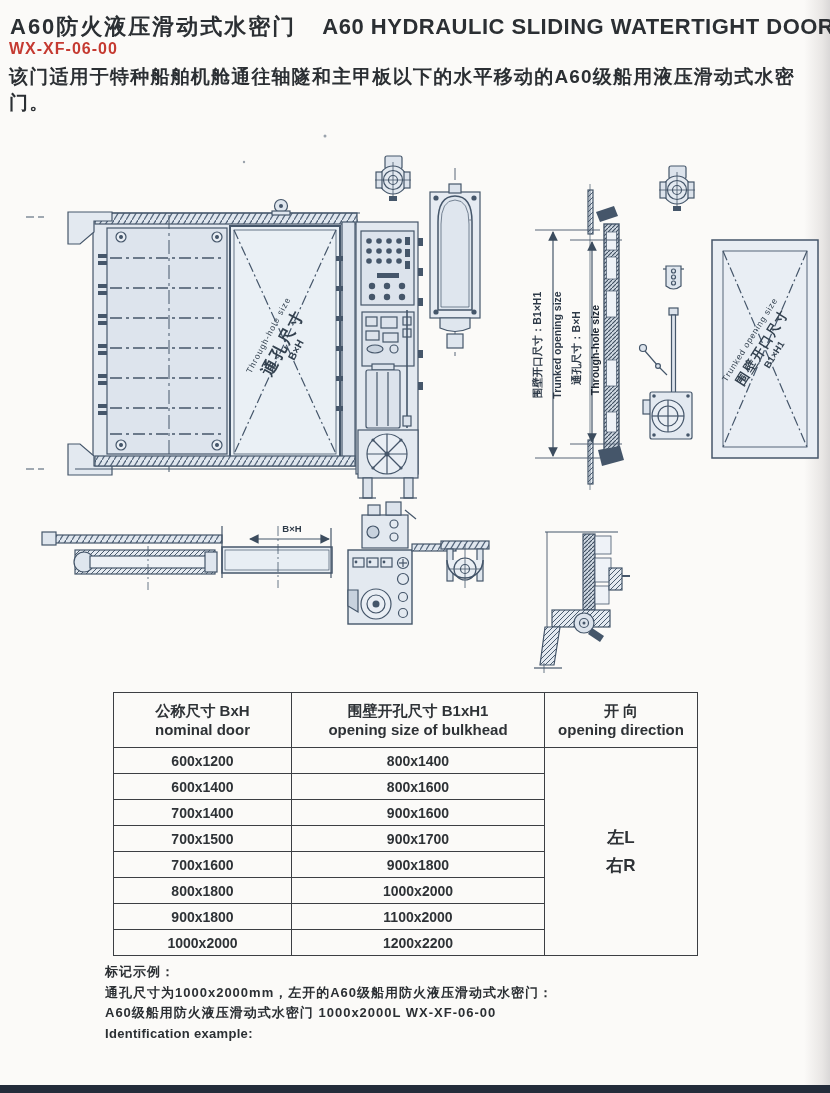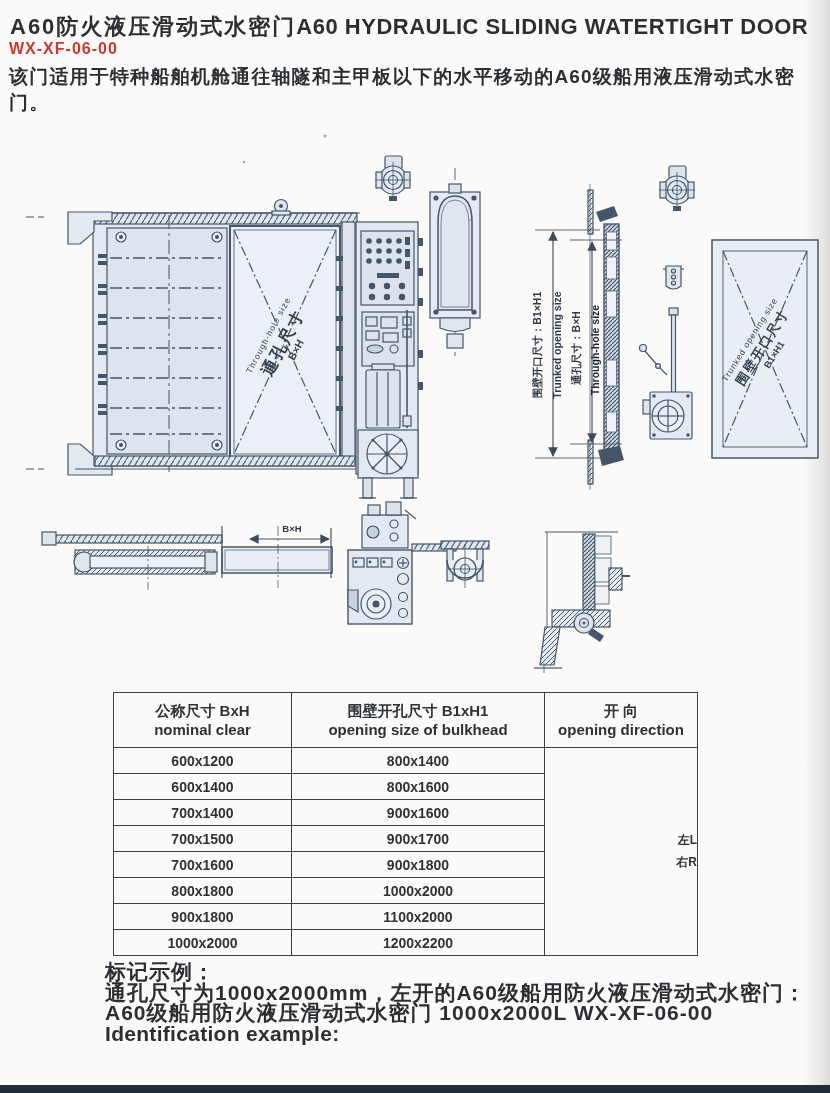--- a/index.html
+++ b/index.html
@@ -7,39 +7,39 @@
     width:830px;height:1093px;position:relative;overflow:hidden;
     background:#fbfaf8;
     font-family:"Liberation Sans","DejaVu Sans",sans-serif;
     color:#2b2f33;
   }
   
   .scan-shadow-right{position:absolute;top:0;right:0;width:26px;height:100%;
     background:linear-gradient(to right,rgba(120,110,110,0) 0%,rgba(120,110,110,.14) 70%,rgba(100,95,100,.22) 100%);}
   .scan-bar-bottom{position:absolute;left:0;bottom:0;width:100%;height:8px;background:#232c3a;}
 
-  .hdr{position:absolute;left:10px;top:12px;width:810px;display:flex;align-items:baseline;}
+  .hdr{position:absolute;left:10px;top:12px;width:810px;display:flex;gap:26px;align-items:baseline;}
   .hdr .zh{font-size:22px;font-weight:bold;letter-spacing:2px;white-space:nowrap;}
   .hdr .en{font-size:22px;font-weight:bold;letter-spacing:.5px;white-space:nowrap;}
   .model{position:absolute;left:9px;top:40px;font-size:16px;font-weight:bold;letter-spacing:1px;color:#c53a31;}
   .desc{position:absolute;left:9px;top:64px;font-size:19px;font-weight:bold;letter-spacing:1.2px;}
 
   .drawing{position:absolute;left:0;top:120px;width:830px;height:560px;}
 
   table.spec{position:absolute;left:113px;top:692px;border-collapse:collapse;table-layout:fixed;
     font-size:14px;font-weight:bold;text-align:center;color:#2e3236;padding-left:48px;}
   table.spec td{border:1.6px solid #3c3f43;padding:0;}
   table.spec .hd{height:54px;font-size:15px;line-height:19px;}
   table.spec .c1{width:177px;}
   table.spec .c2{width:252px;text-align:center;}
   table.spec .c3{width:152px;}
   table.spec .dr{height:26px;}
-  .dircell div{margin:5px 0;font-size:12px;text-align:right;}
-
-  .example{position:absolute;left:105px;top:962px;font-size:21px;font-weight:bold;line-height:20.5px;letter-spacing:.3px;}
+  .dircell div{margin:5px 0;font-size:17px;}
+
+  .example{position:absolute;left:105px;top:962px;font-size:13px;font-weight:bold;line-height:20.5px;letter-spacing:.3px;}
   .example .zh{letter-spacing:1px;}
 </style>
 </head>
 <body>
 
 <div class="scan-shadow-right"></div>
 <div class="scan-bar-bottom"></div>
 
 <div class="hdr">
   <span class="zh">A60防火液压滑动式水密门</span>
@@ -420,21 +420,21 @@
         <circle cx="470" cy="100" r="1"></circle>
     </g>
   </g>
 </svg>
 
 <table class="spec">
   <tbody>
       <tr>
     <td class="hd c1">
       <div>公称尺寸 BxH</div>
-          <div>nominal clear</div>
+          <div>nominal door</div>
     </td>
     <td class="hd c2">
       <div>围壁开孔尺寸 B1xH1</div>
           <div>opening size of bulkhead</div>
     </td>
     <td class="hd c3">
       <div>开 向</div>
           <div>opening direction</div>
     </td>
   </tr>

